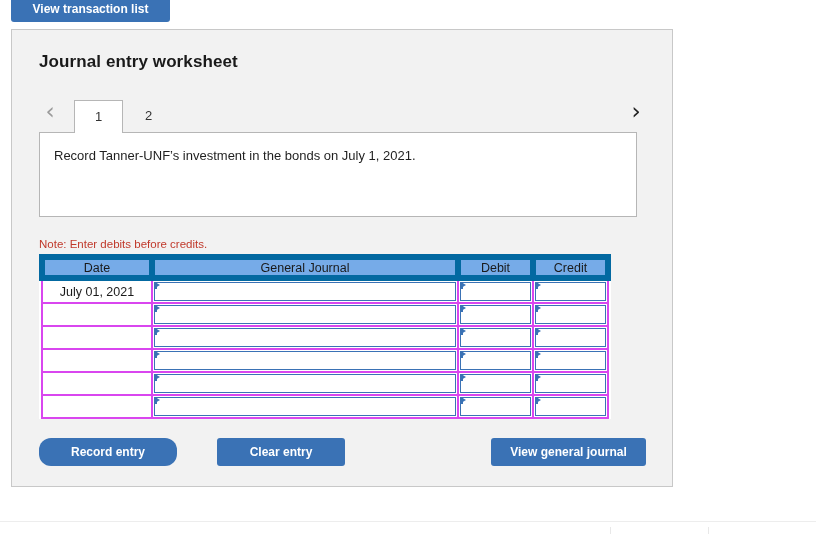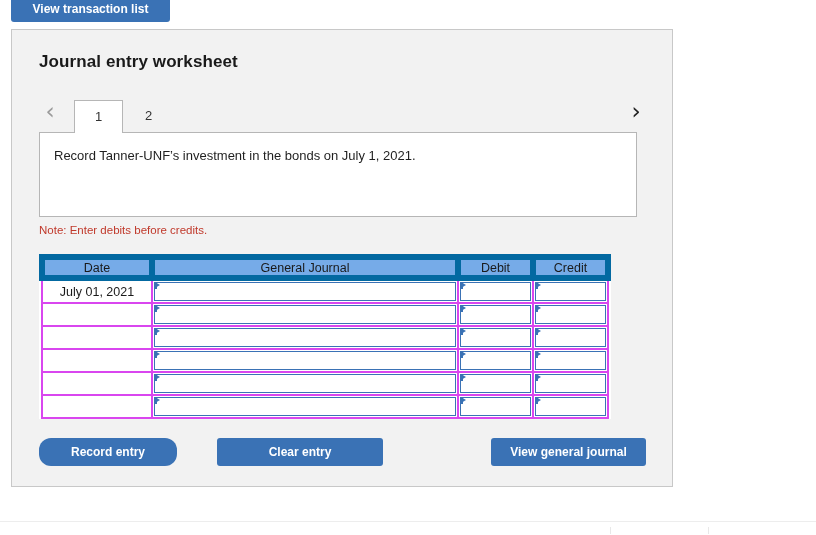--- a/index.html
+++ b/index.html
@@ -96,21 +96,21 @@
   }
   .desc-text {
     position: absolute;
     left: 14px; top: 15px;
     font-size: 13px;
     color: #1f1f1f;
   }
 
   .note {
     position: absolute;
-    left: 27px; top: 194px;
+    left: 27px; top: 208px;
     font-size: 11.5px;
     color: #c0392b;
   }
 
   
   .jtable {
     position: absolute;
     left: 27px; top: 224px;
     border-collapse: collapse;
     table-layout: fixed;
@@ -186,21 +186,21 @@
     background: #3A72B5;
     color: #ffffff;
     border: none; border-radius: 3px;
     font-size: 12px; font-weight: bold;
     font-family: "Liberation Sans", sans-serif;
     cursor: pointer;
     padding: 0;
     text-align: center;
   }
   .btn-record { left: 27px;  top: 408px; width: 138px; border-radius: 12px; }
-  .btn-clear  { left: 205px; top: 408px; width: 166px; }
+  .btn-clear  { left: 205px; top: 408px; width: 128px; }
   .btn-viewgj { left: 479px; top: 408px; width: 155px; }
 
   
   .divider {
     position: absolute;
     left: 0; top: 521px;
     width: 816px; height: 1px;
     background: #ededed;
   }
   .tick {

